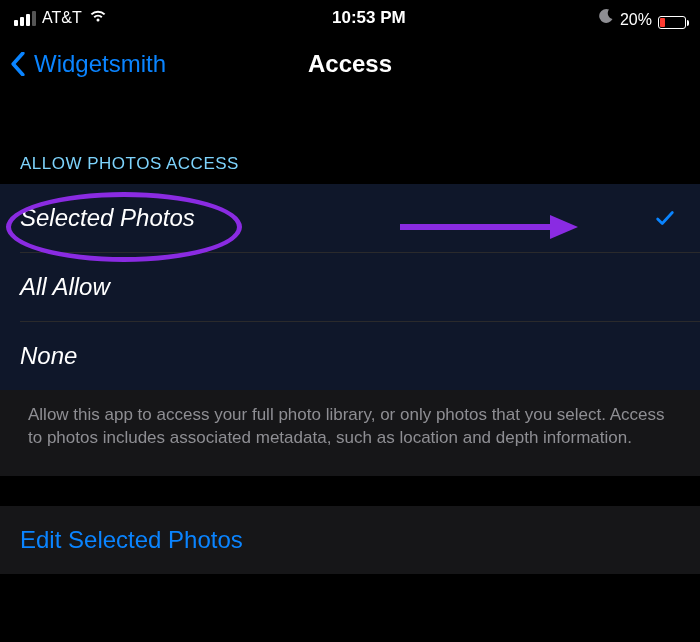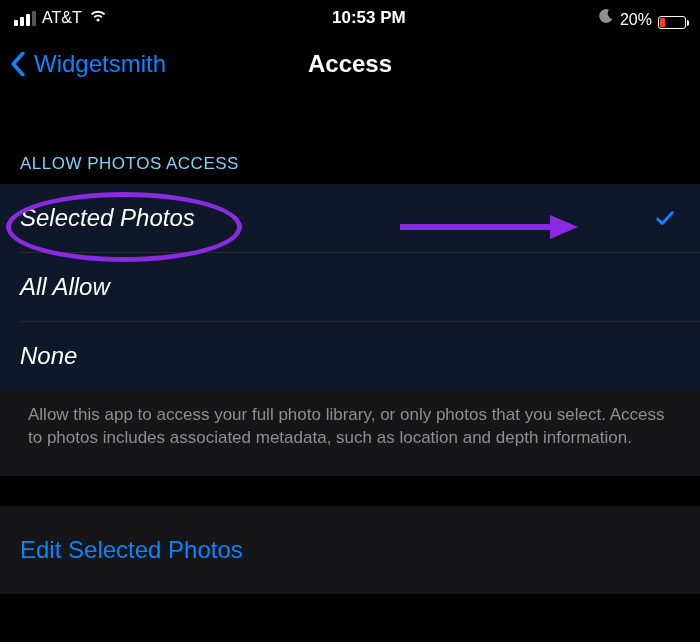--- a/index.html
+++ b/index.html
@@ -90,21 +90,21 @@
       background: #161618;
       color: #8e8e93;
       font-size: 17px;
       line-height: 1.35;
     }
 
     .gap { height: 30px; background: #000; }
 
     .edit-row {
       background: #161618;
-      height: 88px;
+      height: 68px;
       display: flex; align-items: center;
       padding: 10px 20px;
       color: #0a84ff;
       font-size: 24px;
       cursor: pointer;
     }
     .bottom-pad { height: 40px; background: #000; }
 
     
     .anno-oval {

